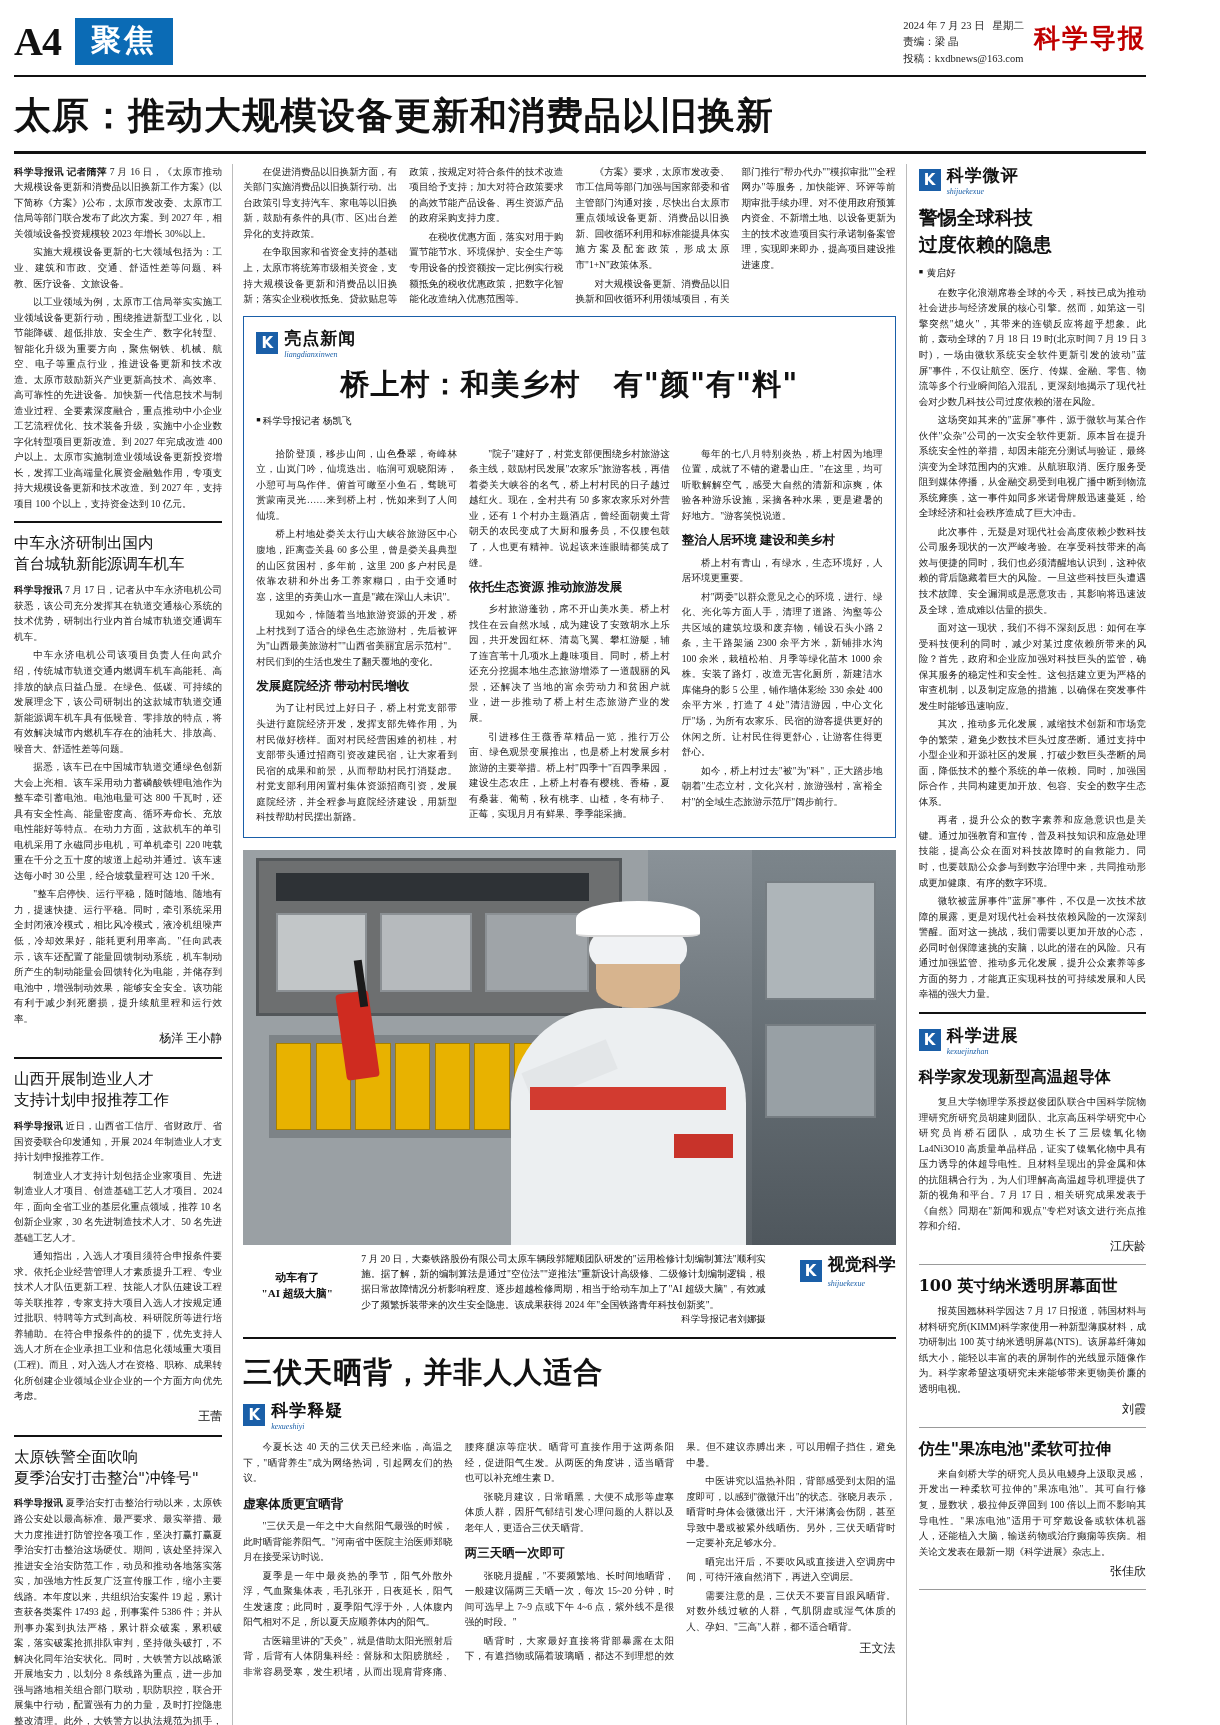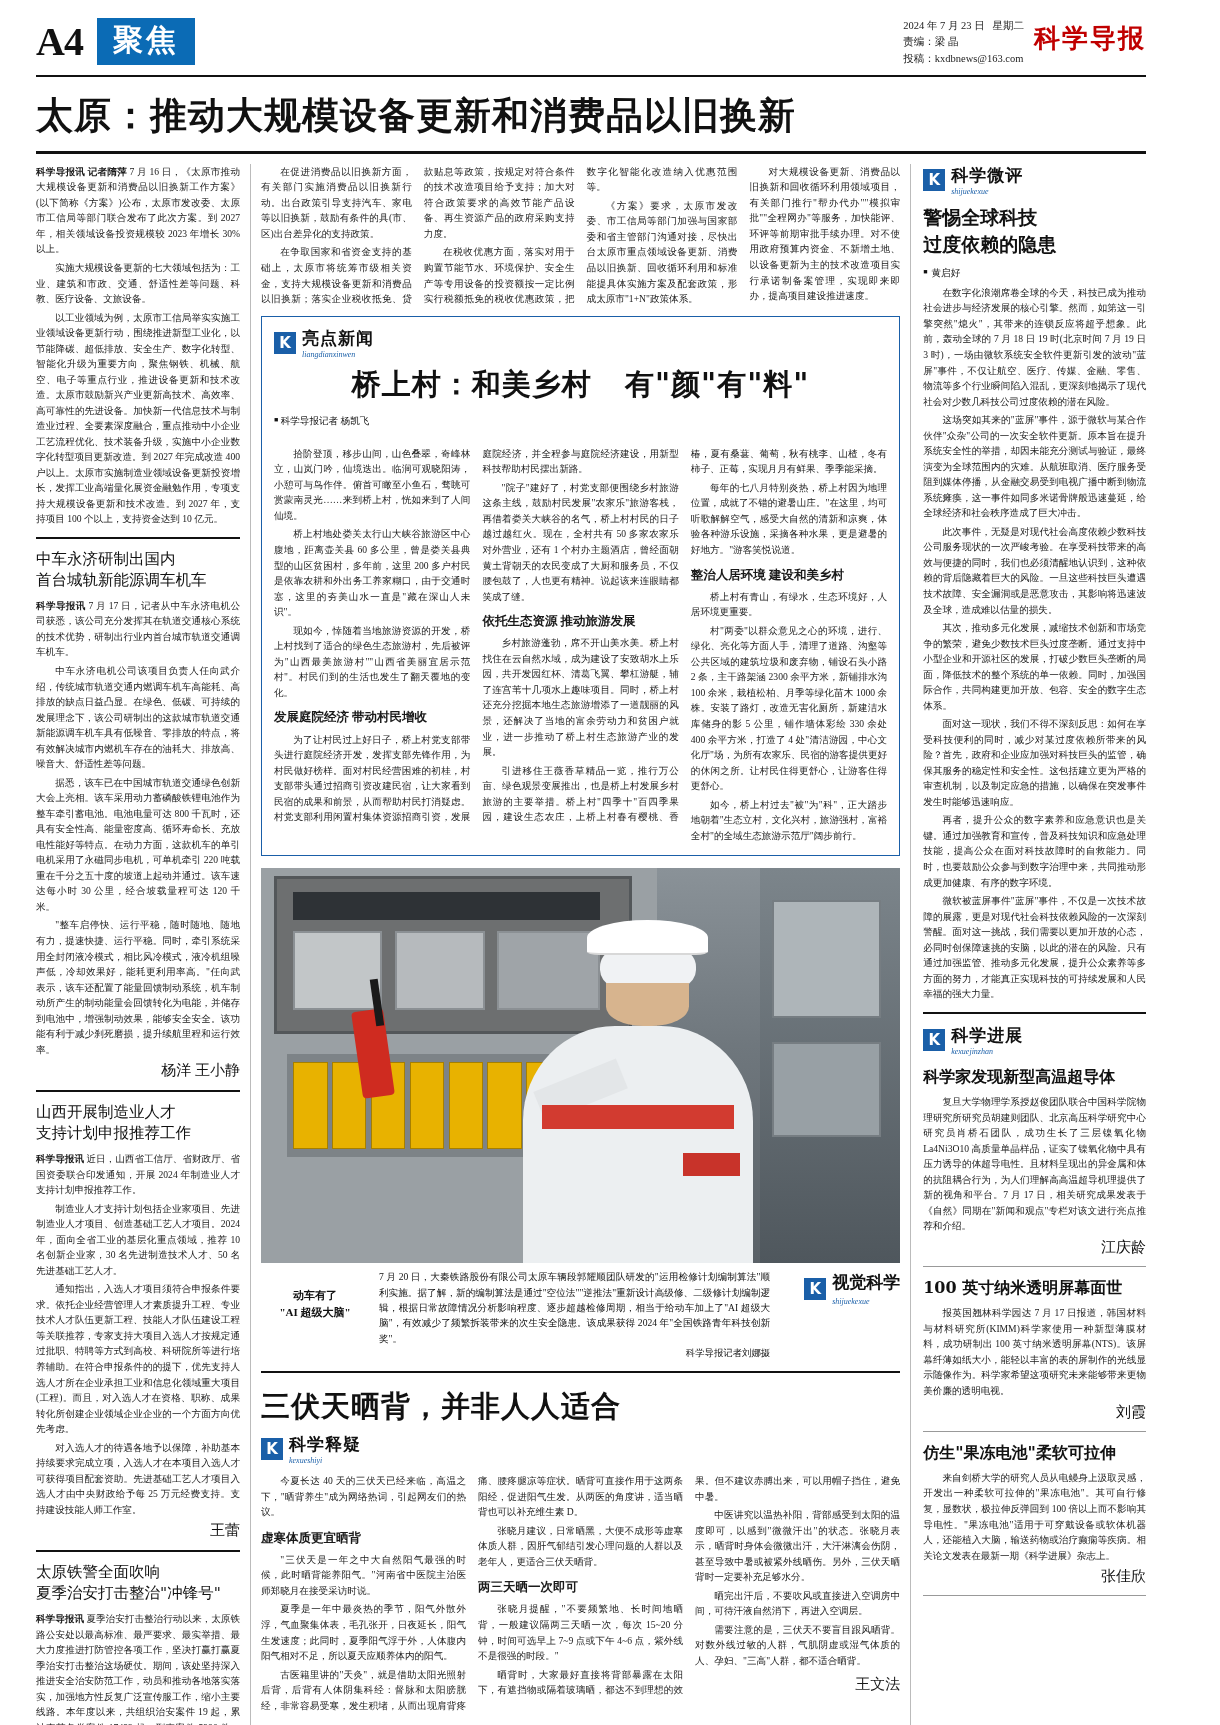--- a/index.html
+++ b/index.html
@@ -4,21 +4,21 @@
 <style>
   * { box-sizing: border-box; }
   html, body { margin:0; padding:0; }
   body {
     width:1220px; height:1725px;
     background:#ffffff;
     font-family:"Liberation Serif", serif;
     color:#111;
     position:relative;
   }
-  .page { width:1168px; height:1725px; padding:18px 22px 10px 36px; position:relative; }
+  .page { width:1168px; height:1725px; padding:18px 22px 10px 14px; position:relative; }
 
   
   .masthead { display:flex; align-items:flex-start; justify-content:space-between; border-bottom:2px solid #111; padding-bottom:8px; }
   .mast-left { display:flex; align-items:center; gap:14px; }
   .page-no { font-size:40px; font-weight:bold; font-family:"Liberation Serif", serif; letter-spacing:-1px; }
   .section-badge { background:#0b6bb5; color:#fff; font-size:30px; font-weight:bold; padding:2px 16px 4px 16px; letter-spacing:3px; font-family:"DejaVu Sans", sans-serif; }
   .mast-right { text-align:right; font-size:10.5px; line-height:1.55; color:#222; }
   .paper-name { font-size:26px; font-weight:bold; color:#c00000; letter-spacing:2px; font-family:"DejaVu Serif", serif; margin-bottom:2px; }
   .mast-rows { display:flex; gap:10px; align-items:flex-start; justify-content:flex-end; }
   .mast-lines { text-align:left; }
@@ -30,21 +30,21 @@
 
   
   .grid { display:flex; gap:0; margin-top:10px; }
   .col-left { width:228px; padding-right:10px; border-right:1px solid #bbb; }
   .col-mid { width:700px; padding:0 10px; }
   .col-right { width:250px; padding-left:12px; border-left:1px solid #bbb; }
 
   .body-text { font-size:9.6px; line-height:1.62; text-align:justify; color:#1a1a1a; }
   .body-text p { margin:0 0 3px 0; text-indent:2em; }
   .lead-label { font-weight:bold; }
-  .sign { text-align:right; font-size:15px; margin-top:4px; }
+  .sign { text-align:right; font-size:12px; margin-top:4px; }
 
   .cols4 { column-count:4; column-gap:12px; column-rule:0; }
   .cols3 { column-count:3; column-gap:12px; }
 
   
   .art-title { font-size:15.5px; font-weight:normal; line-height:1.35; margin:10px 0 7px 0; font-family:"DejaVu Serif", serif; }
   .hr-thin { border:0; border-top:1px solid #999; margin:9px 0; }
   .hr-dark { border:0; border-top:2px solid #111; margin:10px 0; }
 
   
@@ -150,21 +150,20 @@
       <div>
         <div class="art-title" style="white-space:pre-line;">山西开展制造业人才
 支持计划申报推荐工作</div>
         <div class="body-text">
           <p style="text-indent:0;">
             <span class="lead-label">科学导报讯</span>
             <span>近日，山西省工信厅、省财政厅、省国资委联合印发通知，开展 2024 年制造业人才支持计划申报推荐工作。</span>
           </p>
           <p>制造业人才支持计划包括企业家项目、先进制造业人才项目、创造基础工艺人才项目。2024 年，面向全省工业的基层化重点领域，推荐 10 名创新企业家，30 名先进制造技术人才、50 名先进基础工艺人才。</p>
           <p>通知指出，入选人才项目须符合申报条件要求。依托企业经营管理人才素质提升工程、专业技术人才队伍更新工程、技能人才队伍建设工程等关联推荐，专家支持大项目入选人才按规定通过批职、特聘等方式到高校、科研院所等进行培养辅助。在符合申报条件的的提下，优先支持人选人才所在企业承担工业和信息化领域重大项目(工程)。而且，对入选人才在资格、职称、成果转化所创建企业领域企业企业的一个方面方向优先考虑。</p>
-          <p>对入选人才的待遇各地予以保障，补助基本持续要求完成立项，入选人才在本项目入选人才可获得项目配套资助。先进基础工艺人才项目入选人才由中央财政给予每 25 万元经费支持。支持建设技能人师工作室。</p>
         </div>
         <div class="sign">王蕾</div>
       </div>
 
       <hr class="hr-dark">
 
       <div>
         <div class="art-title" style="white-space:pre-line;">太原铁警全面吹响
 夏季治安打击整治"冲锋号"</div>
         <div class="body-text">
@@ -323,22 +322,22 @@
       </div>
 
       <div class="r-art-title" style="white-space:pre-line;">警惕全球科技
 过度依赖的隐患</div>
       <div class="r-author">黄启好</div>
 
       <div class="body-text">
         <p>在数字化浪潮席卷全球的今天，科技已成为推动社会进步与经济发展的核心引擎。然而，如第这一引擎突然"熄火"，其带来的连锁反应将超乎想象。此前，轰动全球的 7 月 18 日 19 时(北京时间 7 月 19 日 3 时)，一场由微软系统安全软件更新引发的波动"蓝屏"事件，不仅让航空、医疗、传媒、金融、零售、物流等多个行业瞬间陷入混乱，更深刻地揭示了现代社会对少数几科技公司过度依赖的潜在风险。</p>
         <p>这场突如其来的"蓝屏"事件，源于微软与某合作伙伴"众杂"公司的一次安全软件更新。原本旨在提升系统安全性的举措，却因未能充分测试与验证，最终演变为全球范围内的灾难。从航班取消、医疗服务受阻到媒体停播，从金融交易受到电视广播中断到物流系统瘫痪，这一事件如同多米诺骨牌般迅速蔓延，给全球经济和社会秩序造成了巨大冲击。</p>
         <p>此次事件，无疑是对现代社会高度依赖少数科技公司服务现状的一次严峻考验。在享受科技带来的高效与便捷的同时，我们也必须清醒地认识到，这种依赖的背后隐藏着巨大的风险。一旦这些科技巨头遭遇技术故障、安全漏洞或是恶意攻击，其影响将迅速波及全球，造成难以估量的损失。</p>
+        <p>面对这一现状，我们不得不深刻反思：如何在享受科技便利的同时，减少对某过度依赖所带来的风险？首先，政府和企业应加强对科技巨头的监管，确保其服务的稳定性和安全性。这包括建立更为严格的审查机制，以及制定应急的措施，以确保在突发事件发生时能够迅速响应。</p>
         <p>其次，推动多元化发展，减缩技术创新和市场竞争的繁荣，避免少数技术巨头过度垄断。通过支持中小型企业和开源社区的发展，打破少数巨头垄断的局面，降低技术的整个系统的单一依赖。同时，加强国际合作，共同构建更加开放、包容、安全的数字生态体系。</p>
-        <p>面对这一现状，我们不得不深刻反思：如何在享受科技便利的同时，减少对某过度依赖所带来的风险？首先，政府和企业应加强对科技巨头的监管，确保其服务的稳定性和安全性。这包括建立更为严格的审查机制，以及制定应急的措施，以确保在突发事件发生时能够迅速响应。</p>
         <p>再者，提升公众的数字素养和应急意识也是关键。通过加强教育和宣传，普及科技知识和应急处理技能，提高公众在面对科技故障时的自救能力。同时，也要鼓励公众参与到数字治理中来，共同推动形成更加健康、有序的数字环境。</p>
         <p>微软被蓝屏事件"蓝屏"事件，不仅是一次技术故障的展露，更是对现代社会科技依赖风险的一次深刻警醒。面对这一挑战，我们需要以更加开放的心态，必同时创保障速挑的安脑，以此的潜在的风险。只有通过加强监管、推动多元化发展，提升公众素养等多方面的努力，才能真正实现科技的可持续发展和人民幸福的强大力量。</p>
       </div>
 
       <hr class="hr-dark">
 
       <div class="r-head">
         <div class="k-badge">K</div>
         <div>
           <div class="r-title">科学进展</div>

